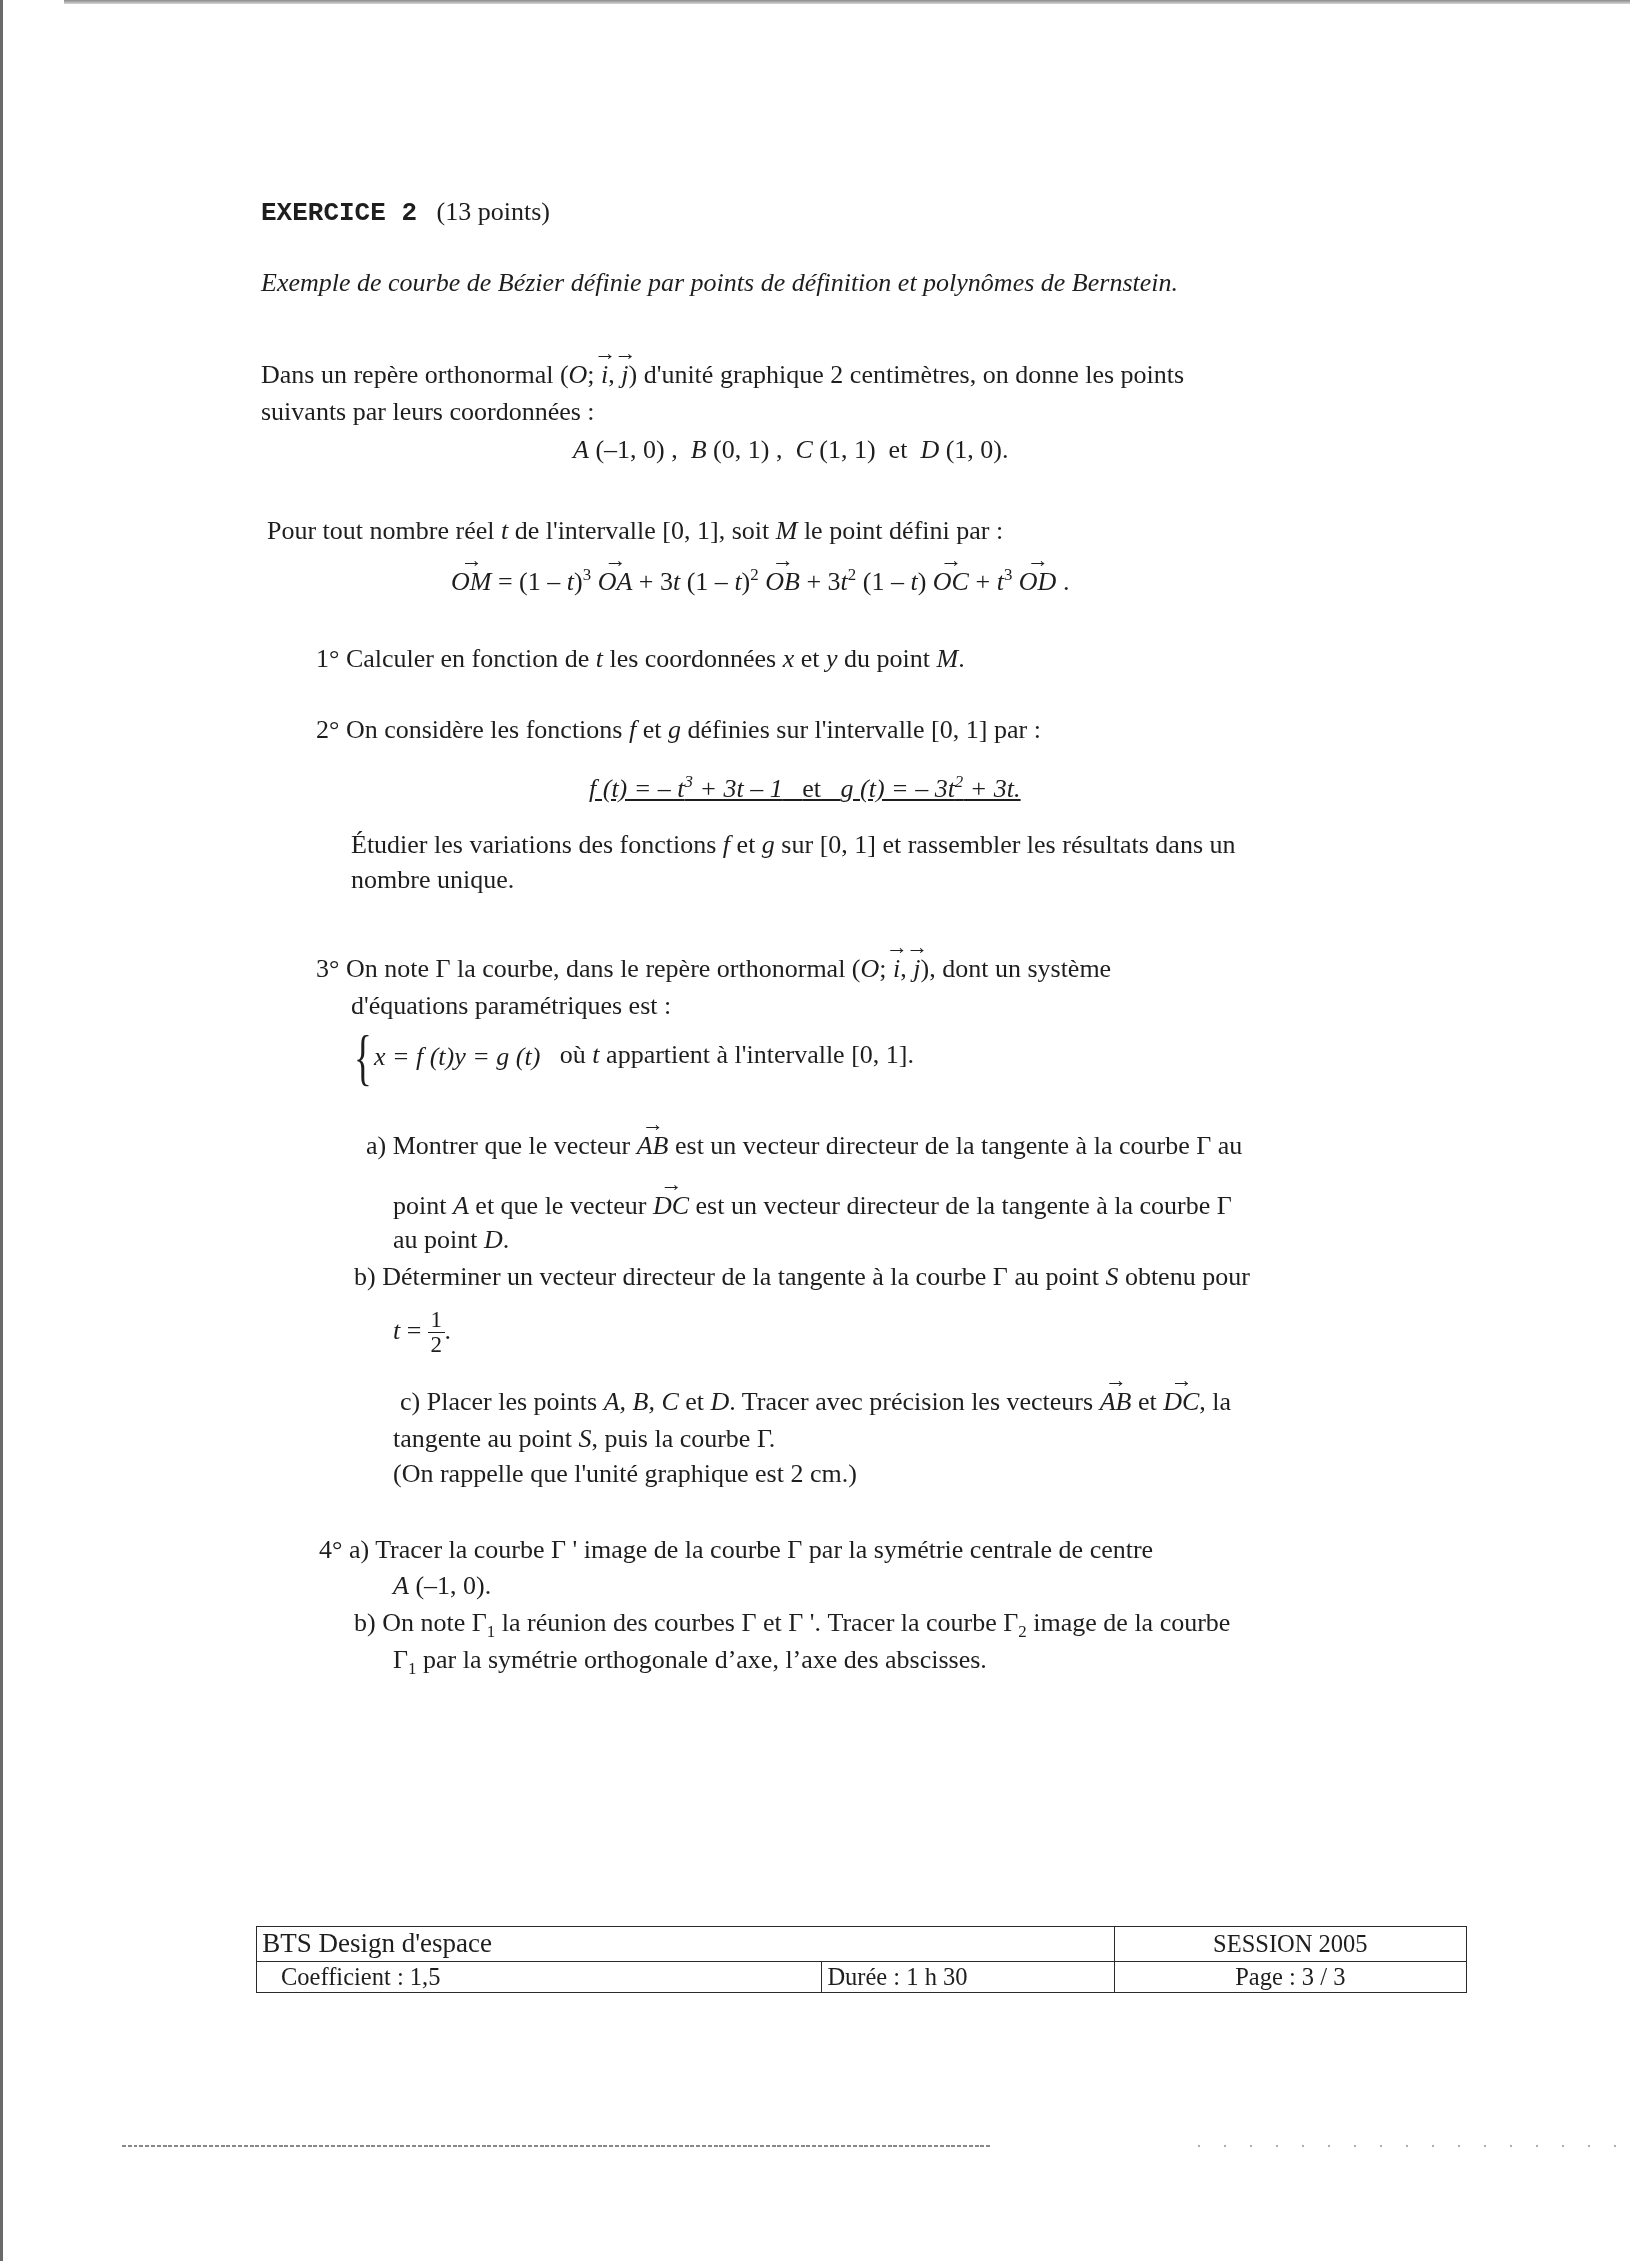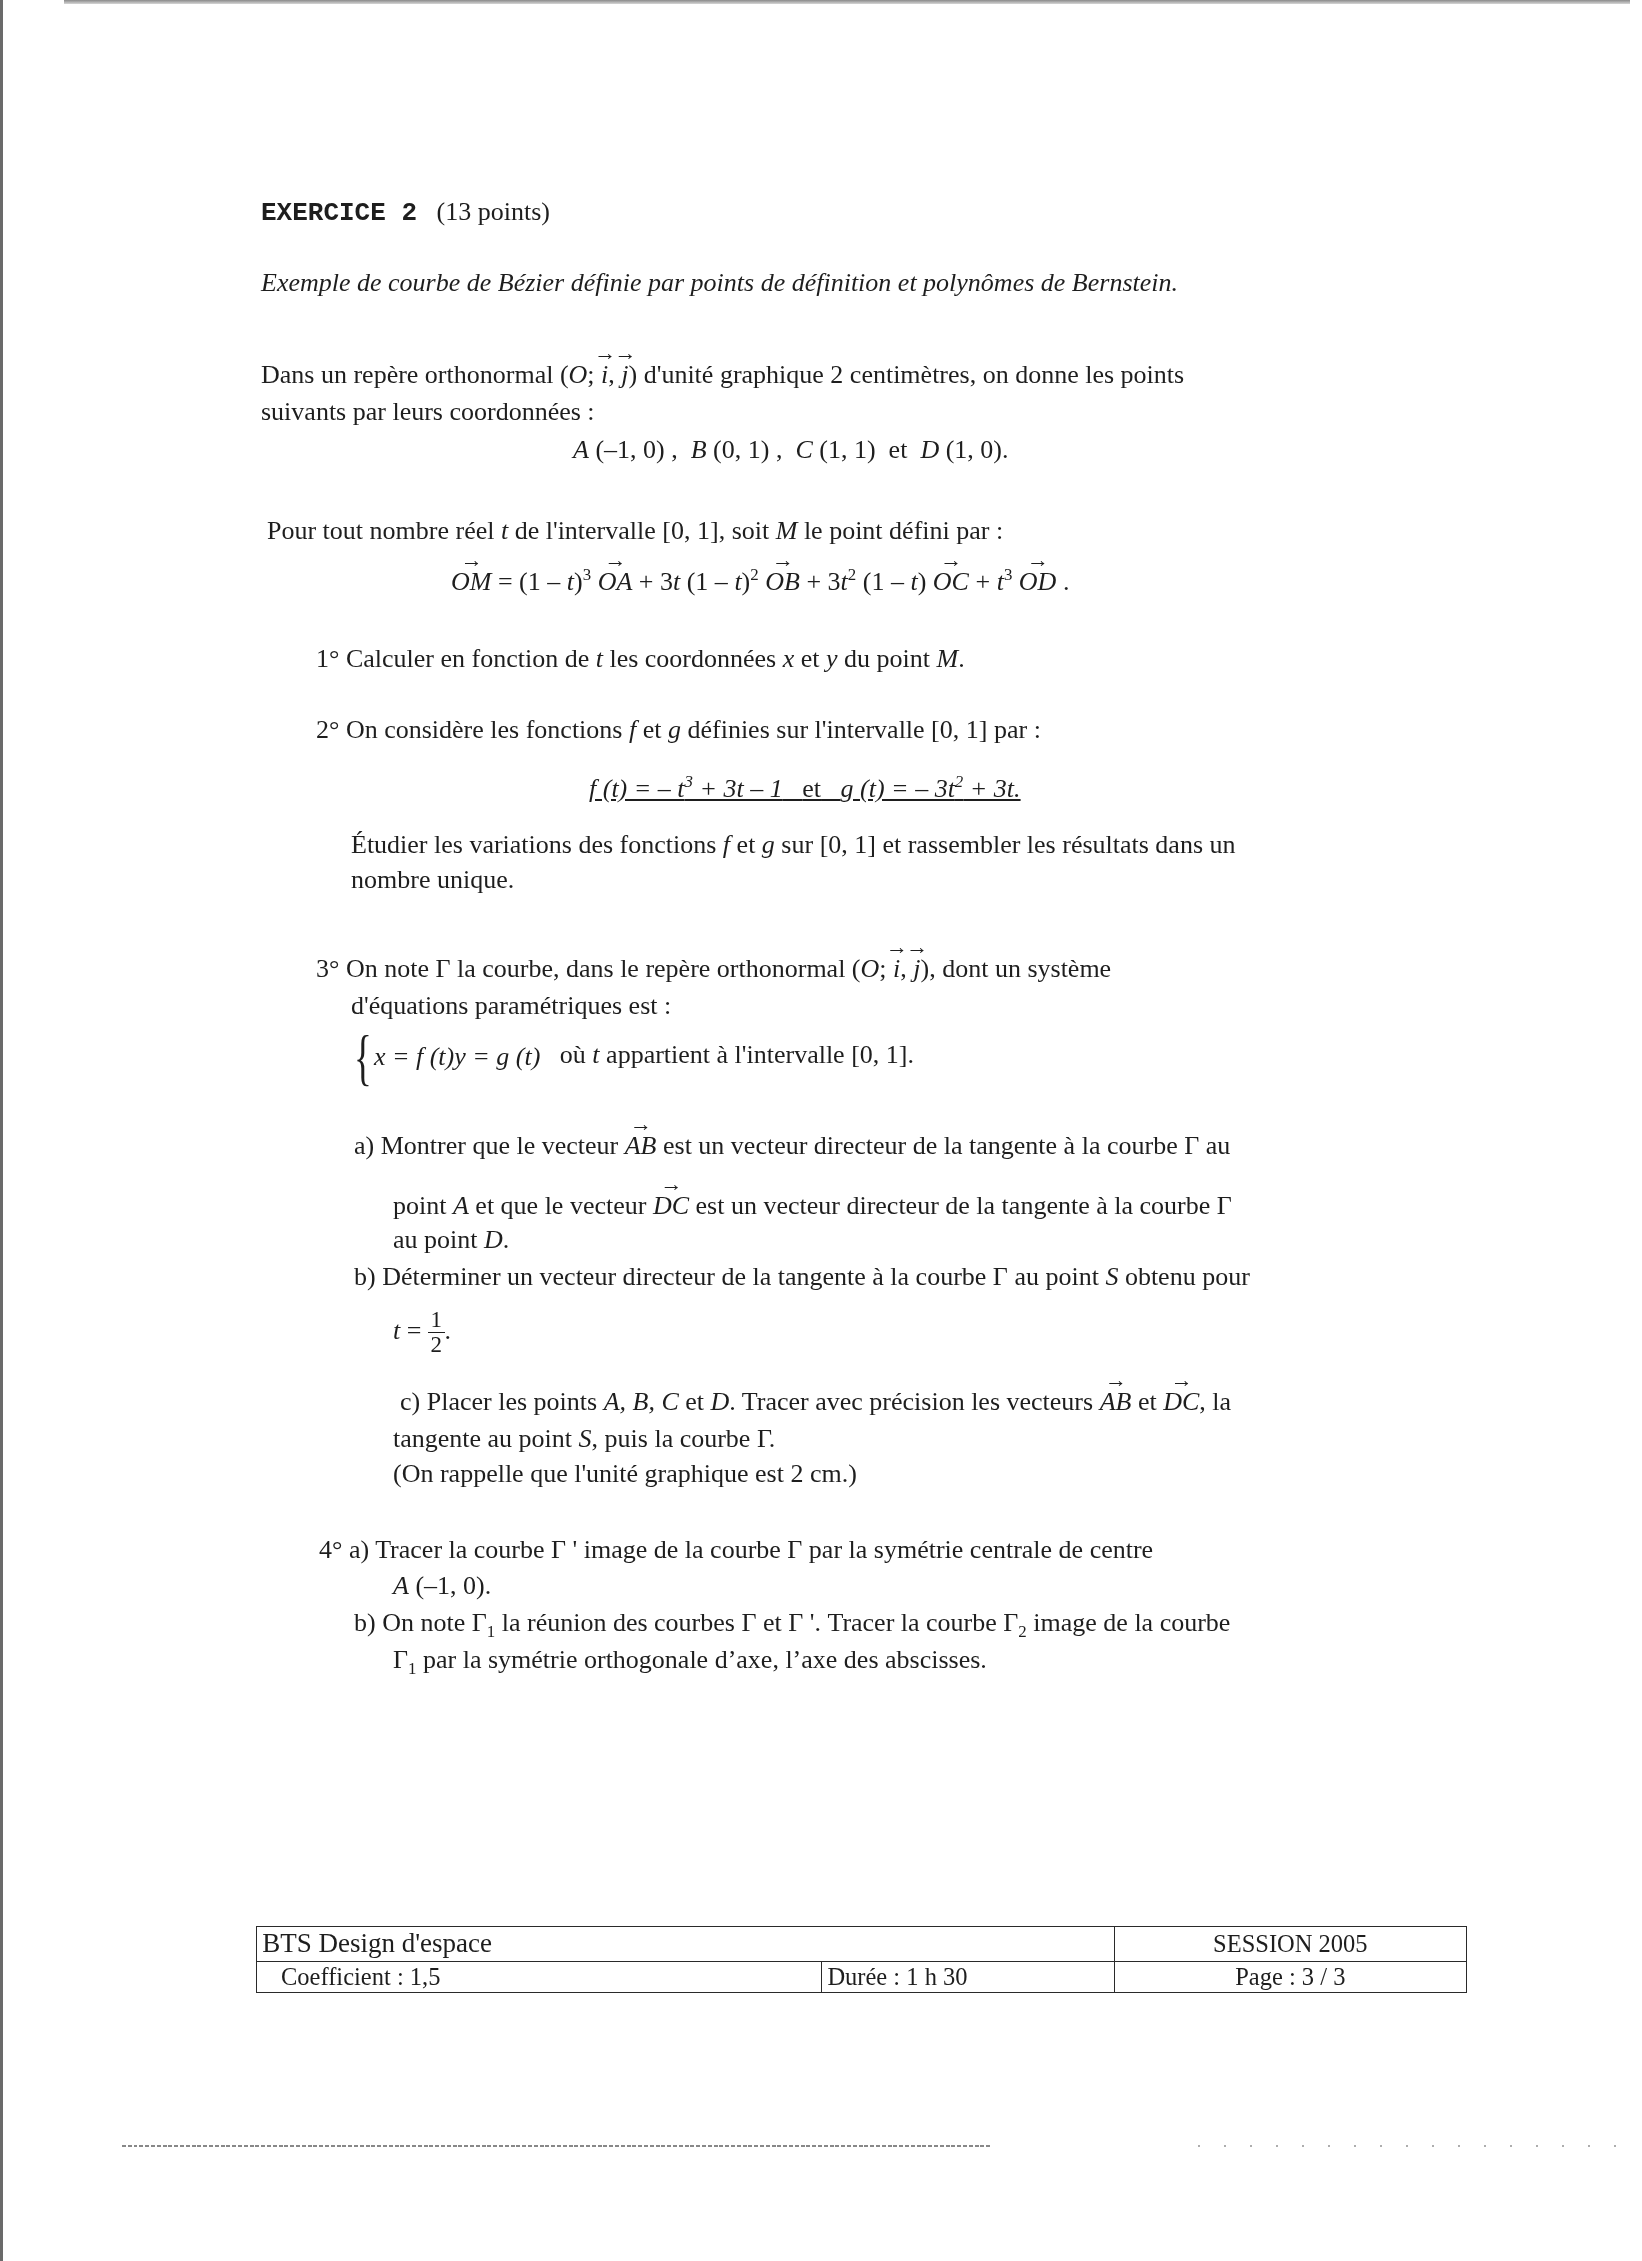--- a/index.html
+++ b/index.html
@@ -81,21 +81,21 @@
   <span>3° </span><span>On note Γ la courbe, dans le repère orthonormal (</span><span class="it">O</span><span>; </span><span class="vec">i</span><span>, </span><span class="vec">j</span><span>), dont un système</span>
 </div>
 <div class="blk" style="left:351px; top:989px;">d'équations paramétriques est :</div>
 <div class="blk" style="left:348px; top:1026px;">
   <span class="brace">{</span><span class="sys">
       <span>x = f (t)</span>
       <span>y = g (t)</span>
     </span>&nbsp;&nbsp;&nbsp;<span>où </span><span class="it">t</span><span> appartient à l'intervalle [0, 1].</span>
 </div>
 
-<div class="blk" style="left:354px; top:1129px;">
+<div class="blk" style="left:366px; top:1129px;">
   <span>a) </span><span>Montrer que le vecteur </span><span class="vec">AB</span><span> est un vecteur directeur de la tangente à la courbe Γ au</span>
 </div>
 <div class="blk" style="left:393px; top:1189px;">
   <span>point </span><span class="it">A</span><span> et que le vecteur </span><span class="vec">DC</span><span> est un vecteur directeur de la tangente à la courbe Γ</span>
 </div>
 <div class="blk" style="left:393px; top:1223px;">
   <span>au point </span><span class="it">D</span><span>.</span>
 </div>
 <div class="blk" style="left:354px; top:1260px;">
   <span>b) </span><span>Déterminer un vecteur directeur de la tangente à la courbe Γ au point </span><span class="it">S</span><span> obtenu pour</span>

